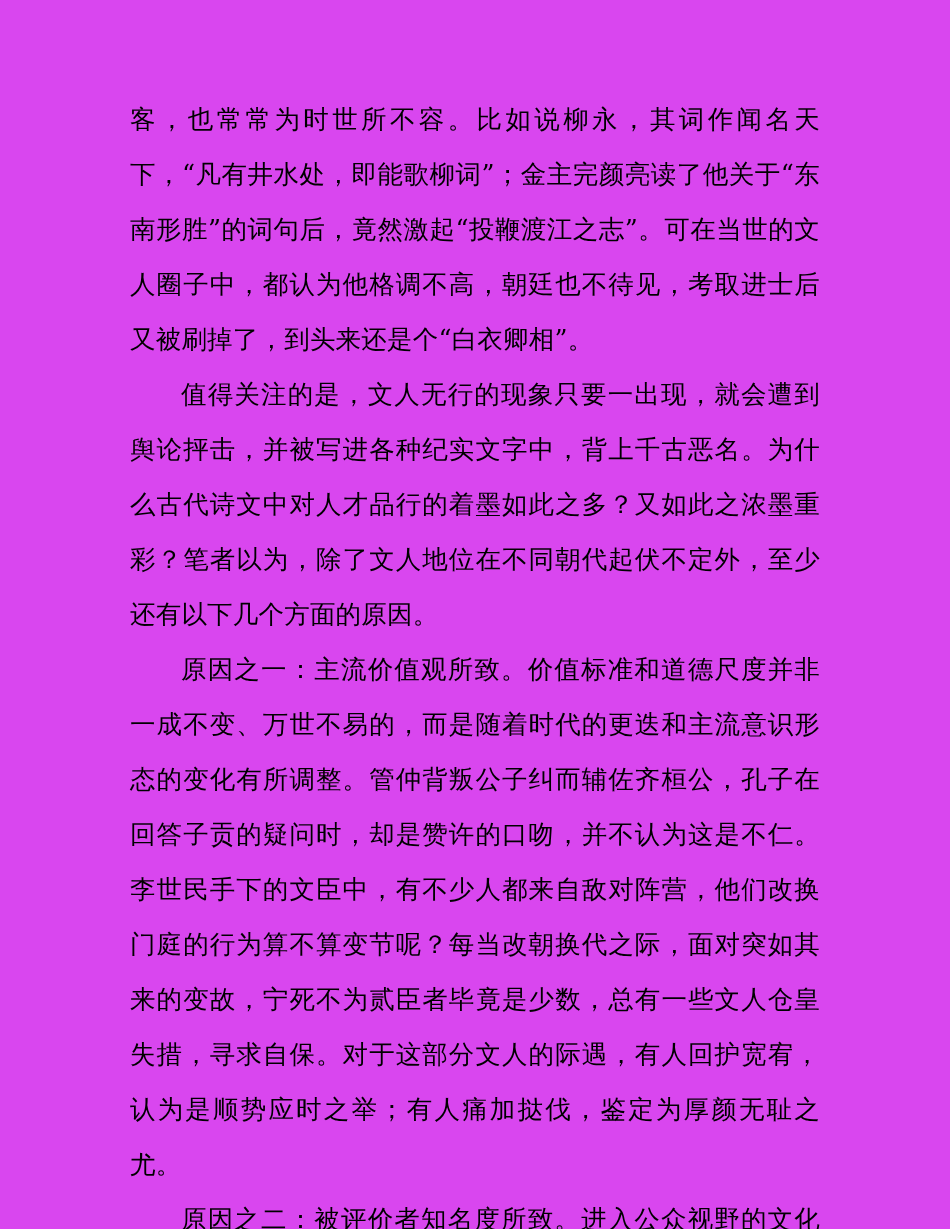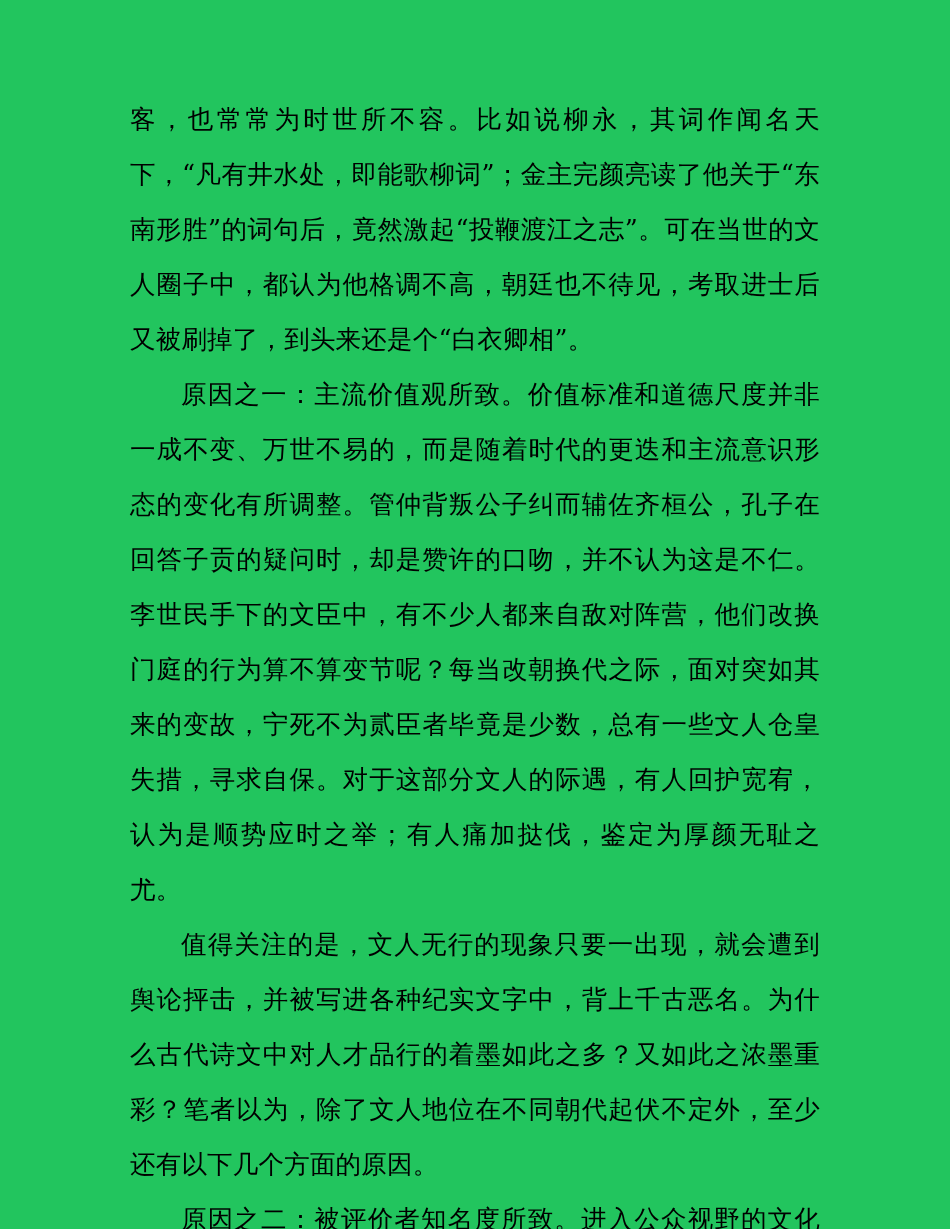--- a/index.html
+++ b/index.html
@@ -11,21 +11,21 @@
     width: 950px;
     height: 1229px;
     font-family: "DejaVu Serif", "Liberation Serif", serif;
     color: #000000;
     overflow: hidden;
   }
   .page {
     position: relative;
     width: 950px;
     height: 1229px;
-    background: #22c55e;
+    background: #d946ef;
     box-sizing: border-box;
     padding: 92px 130px 0 130px;
   }
   .doc-body {
     width: 690px;
   }
   .para {
     margin: 0 0 0 0;
     font-size: 25.5px;
     line-height: 55px;
@@ -40,17 +40,17 @@
   .para + .para {
     margin-top: 0;
   }
 </style>
 </head>
 <body>
 
 <div class="page">
   <div class="doc-body">
     <p class="para">客，也常常为时世所不容。比如说柳永，其词作闻名天下，“凡有井水处，即能歌柳词”；金主完颜亮读了他关于“东南形胜”的词句后，竟然激起“投鞭渡江之志”。可在当世的文人圈子中，都认为他格调不高，朝廷也不待见，考取进士后又被刷掉了，到头来还是个“白衣卿相”。</p>
+    <p class="para indent">值得关注的是，文人无行的现象只要一出现，就会遭到舆论抨击，并被写进各种纪实文字中，背上千古恶名。为什么古代诗文中对人才品行的着墨如此之多？又如此之浓墨重彩？笔者以为，除了文人地位在不同朝代起伏不定外，至少还有以下几个方面的原因。</p>
     <p class="para indent">原因之一：主流价值观所致。价值标准和道德尺度并非一成不变、万世不易的，而是随着时代的更迭和主流意识形态的变化有所调整。管仲背叛公子纠而辅佐齐桓公，孔子在回答子贡的疑问时，却是赞许的口吻，并不认为这是不仁。李世民手下的文臣中，有不少人都来自敌对阵营，他们改换门庭的行为算不算变节呢？每当改朝换代之际，面对突如其来的变故，宁死不为贰臣者毕竟是少数，总有一些文人仓皇失措，寻求自保。对于这部分文人的际遇，有人回护宽宥，认为是顺势应时之举；有人痛加挞伐，鉴定为厚颜无耻之尤。</p>
-    <p class="para indent">值得关注的是，文人无行的现象只要一出现，就会遭到舆论抨击，并被写进各种纪实文字中，背上千古恶名。为什么古代诗文中对人才品行的着墨如此之多？又如此之浓墨重彩？笔者以为，除了文人地位在不同朝代起伏不定外，至少还有以下几个方面的原因。</p>
     <p class="para indent">原因之二：被评价者知名度所致。进入公众视野的文化名人，</p>
   </div>
 </div>
 
 </body></html>

